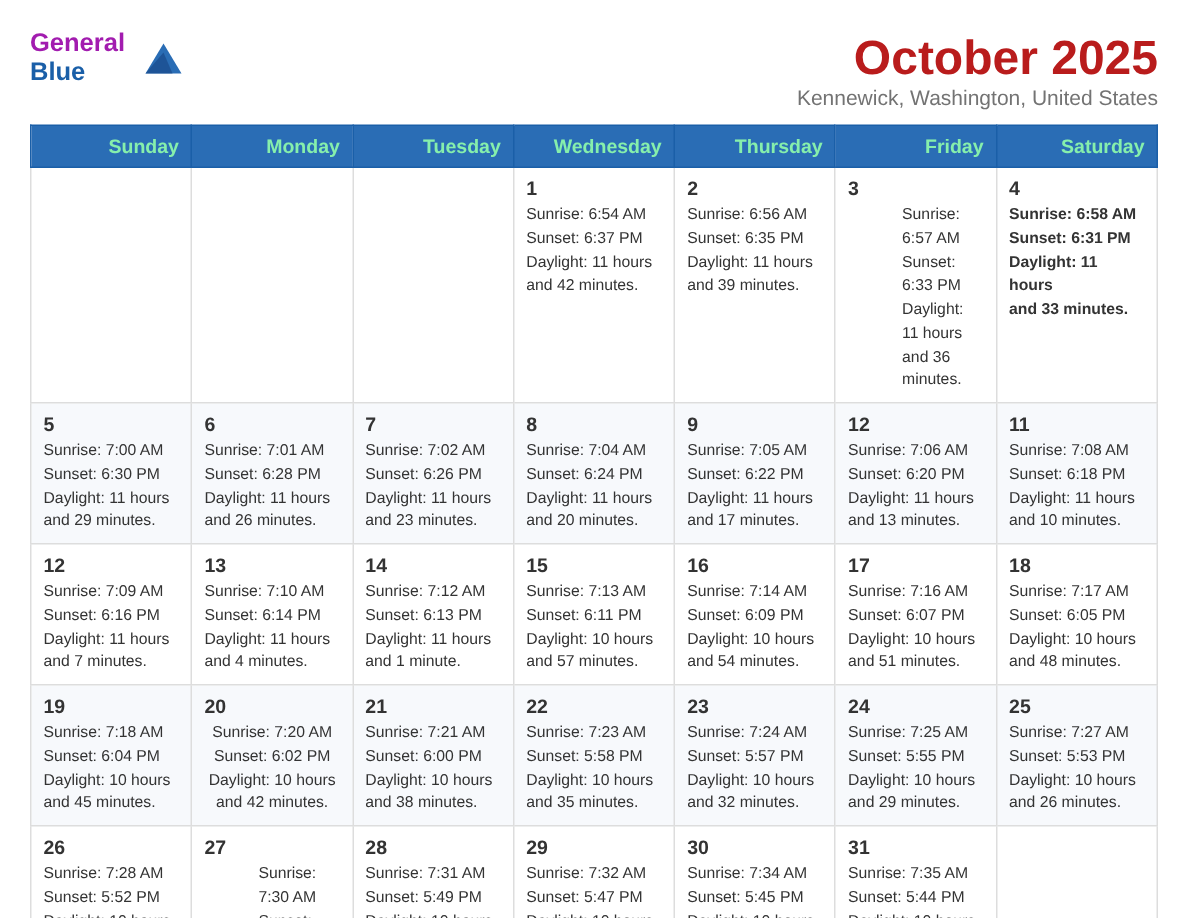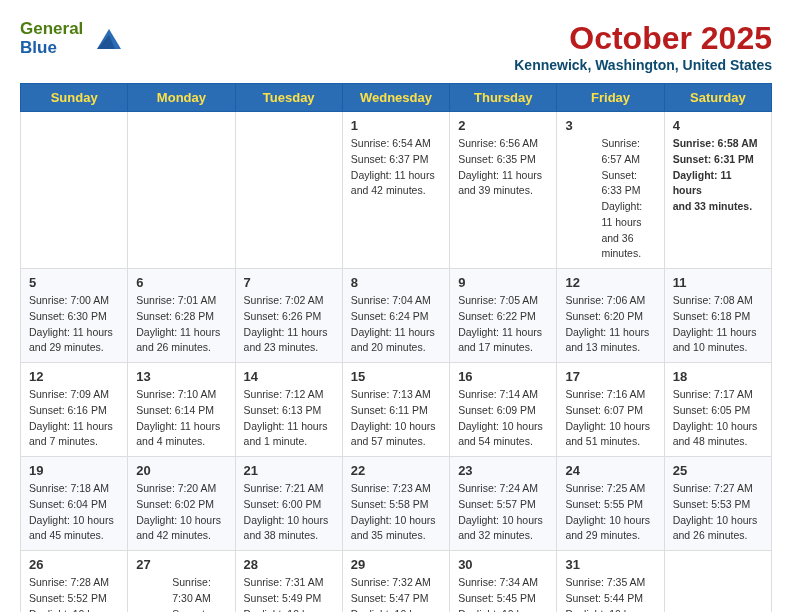--- a/index.html
+++ b/index.html
@@ -13,44 +13,43 @@
     .header {
       display: flex;
       justify-content: space-between;
       align-items: flex-start;
       margin-bottom: 10px;
     }
     .logo {
       display: flex;
       align-items: center;
     }
-    .logo-general { color: #4d7c0f; }
+    .logo-general { color: #a21caf; }
     .logo-blue { color: #1a5fa8; }
     .title-area {
       text-align: right;
     }
     .month-title {
       font-size: 32px;
       font-weight: bold;
       color: #b91c1c;
     }
     .location {
       font-size: 14px;
-      color: #0c4a6e;
-      font-weight: bold;
+      color: #737373;
     }
     .calendar {
       width: 100%;
       border-collapse: collapse;
       border: 1px solid #ccc;
     }
     .calendar th {
       background-color: #2a6db5;
-      color: #fde047;
-      text-align: center;
+      color: #86efac;
+      text-align: right;
       padding: 6px 8px;
       font-size: 13px;
       border: 1px solid #1a5fa8;
     }
     .calendar td {
       vertical-align: top;
       padding: 6px 8px;
       border: 1px solid #ddd;
       font-size: 11px;
       color: #333;
@@ -251,21 +250,21 @@
       <tr>
         <td>
           <span class="day-num">19</span>
           <div class="day-info" style="white-space: pre-line;">Sunrise: 7:18 AM
 Sunset: 6:04 PM
 Daylight: 10 hours
 and 45 minutes.</div>
         </td>
         <td>
           <span class="day-num">20</span>
-          <div class="day-info" style="white-space: pre-line;">Sunrise: 7:20 AM
+          <div class="day-info" style="white-space: pre-line; text-align: center;">Sunrise: 7:20 AM
 Sunset: 6:02 PM
 Daylight: 10 hours
 and 42 minutes.</div>
         </td>
         <td>
           <span class="day-num">21</span>
           <div class="day-info" style="white-space: pre-line;">Sunrise: 7:21 AM
 Sunset: 6:00 PM
 Daylight: 10 hours
 and 38 minutes.</div>

